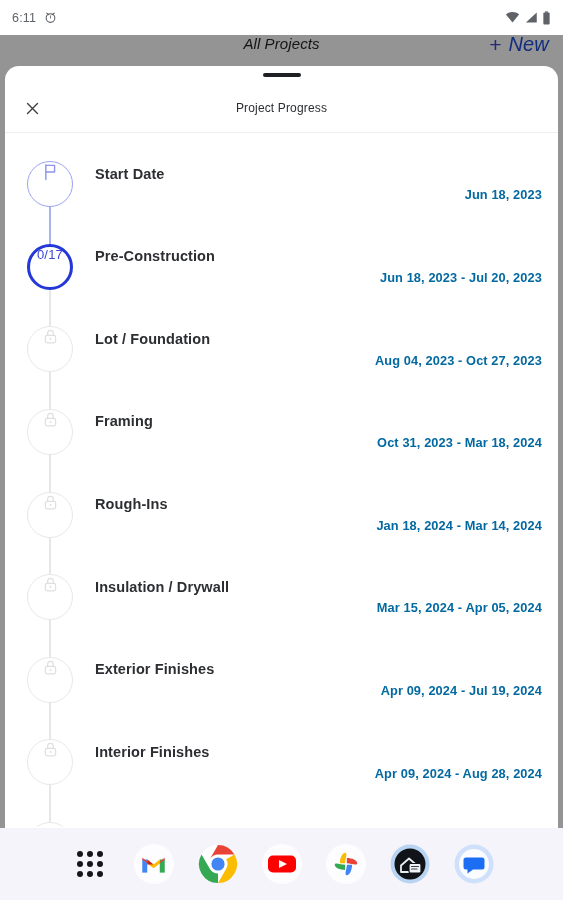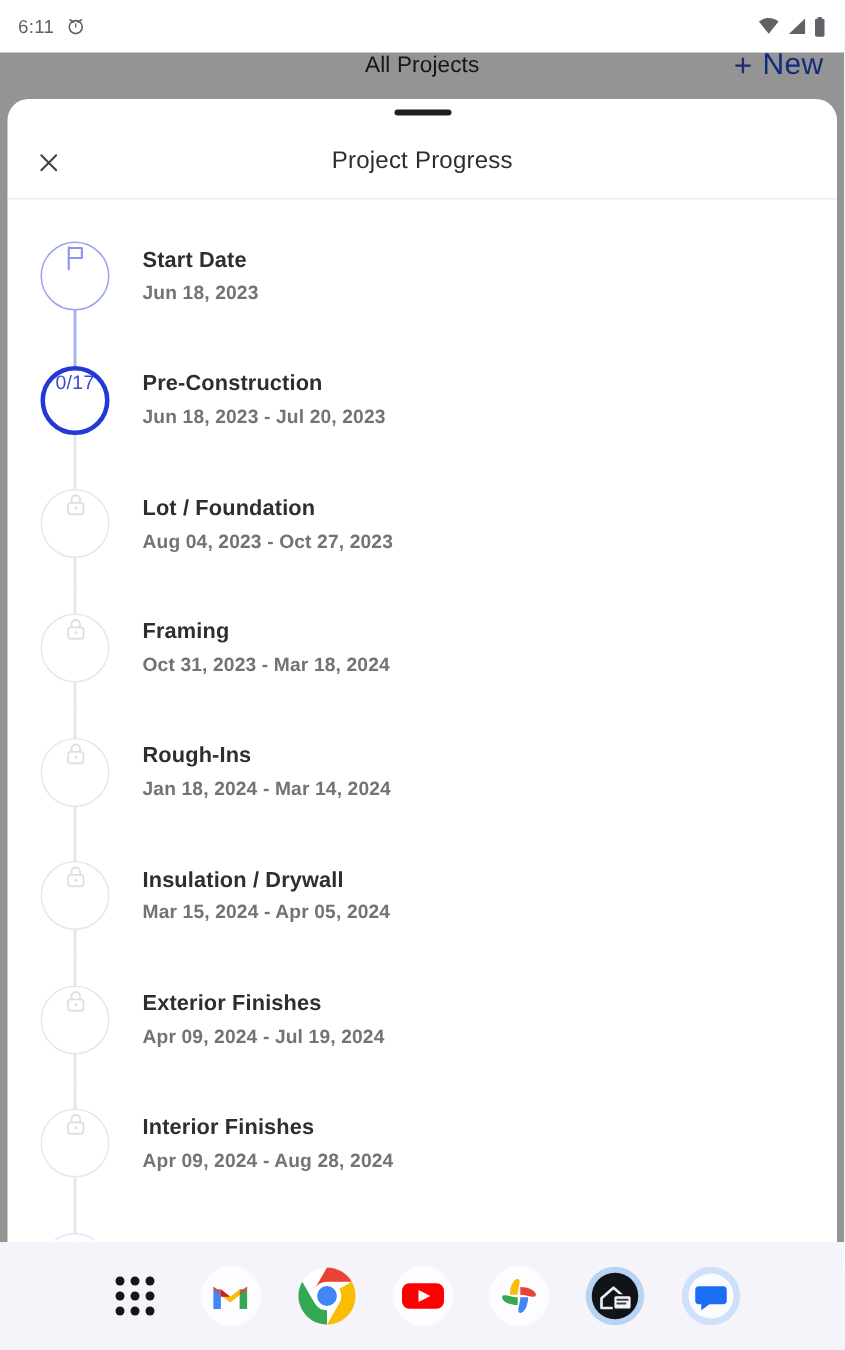--- a/index.html
+++ b/index.html
@@ -56,20 +56,21 @@
     width: 563px;
     height: 803px;
     background: #ffffff;
   }
   .app-appbar {
     position: relative;
     height: 37px;
     display: flex;
     align-items: center;
     justify-content: center;
+    font-style: italic;
   }
   .app-title {
     font-size: 15px;
     color: #26282b;
     letter-spacing: 0.1px;
   }
   .app-new {
     position: absolute;
     right: 14px;
     top: 50%;
@@ -137,21 +138,21 @@
     top: 50%;
     transform: translateY(-50%);
     width: 34px;
     height: 34px;
     display: flex;
     align-items: center;
     justify-content: center;
     cursor: pointer;
   }
   .sheet-title {
-    font-size: 16px;
+    font-size: 12px;
     color: #2b2d31;
     letter-spacing: 0.15px;
   }
 
   
   .timeline {
     position: relative;
     padding-top: 10px;
     height: 694px;
     overflow: hidden;
@@ -217,24 +218,25 @@
     font-weight: bold;
   }
   .tl-name {
     font-size: 14.5px;
     color: #2c2e32;
     letter-spacing: 0.1px;
     line-height: 1.3;
   }
   .tl-dates {
     font-size: 12.8px;
-    color: #737373;
+    color: #0369a1;
     letter-spacing: 0.1px;
     margin-top: 4px;
     line-height: 1.3;
+    text-align: right;
   }
 
   
   .dock {
     position: absolute;
     left: 0;
     top: 828px;
     width: 563px;
     height: 72px;
     background: #f6f4fb;

